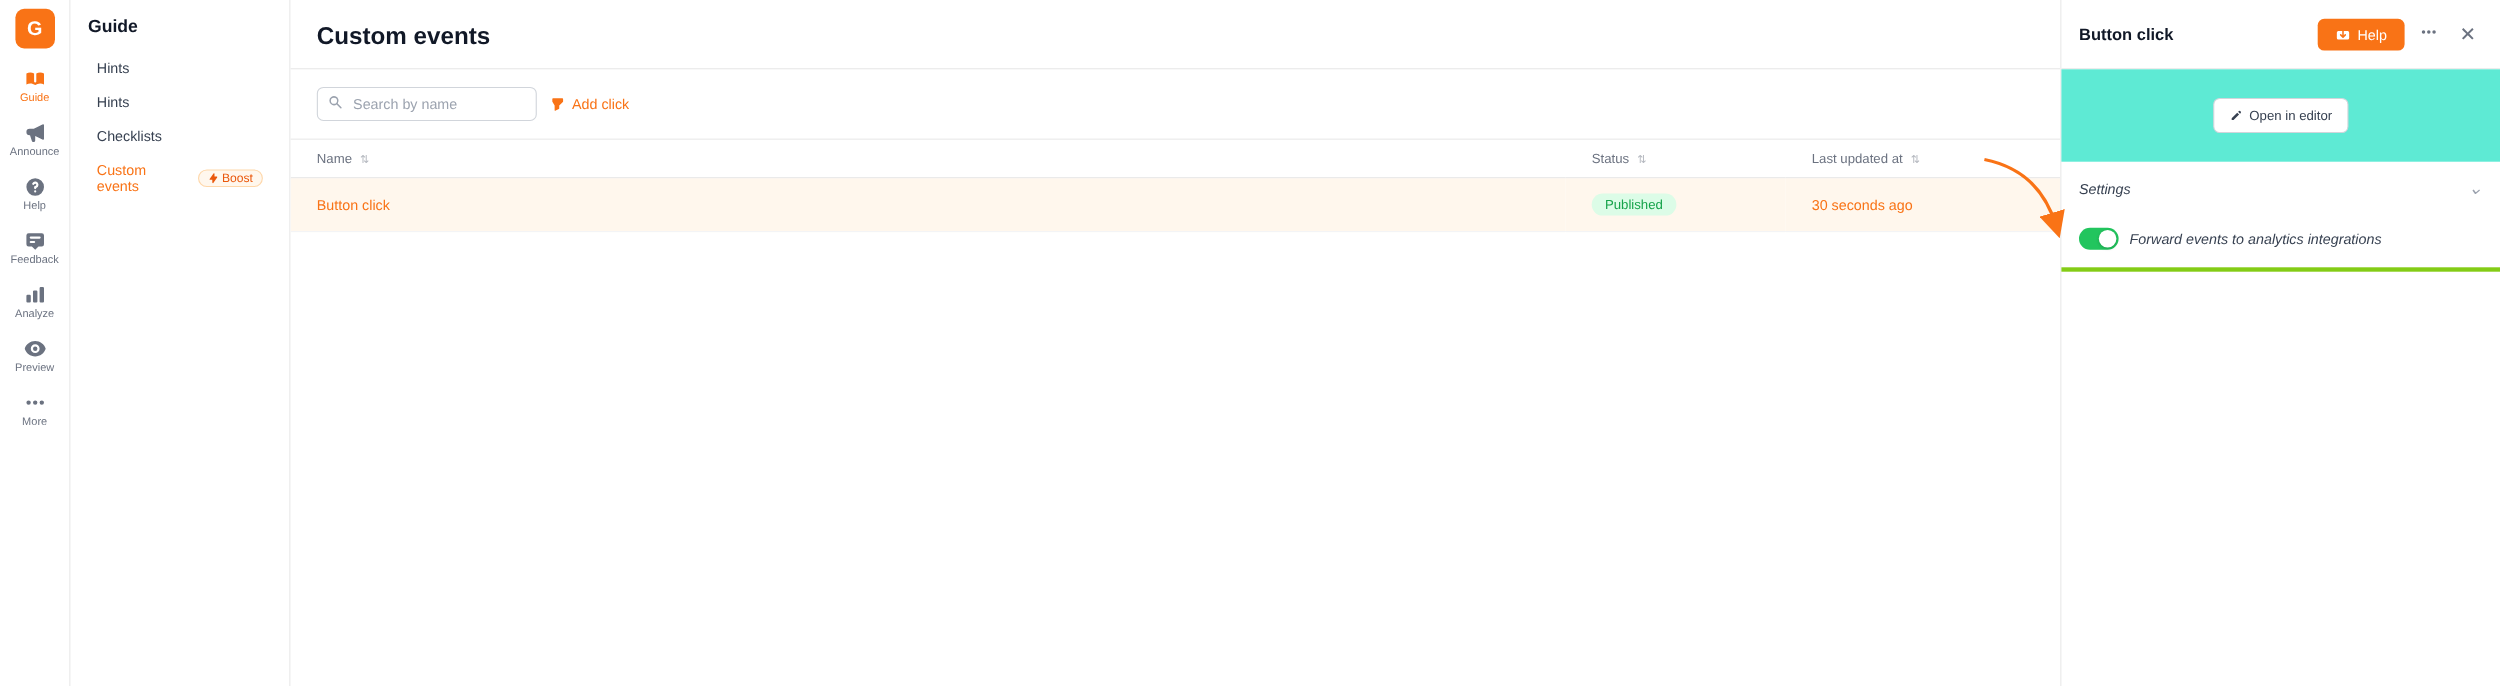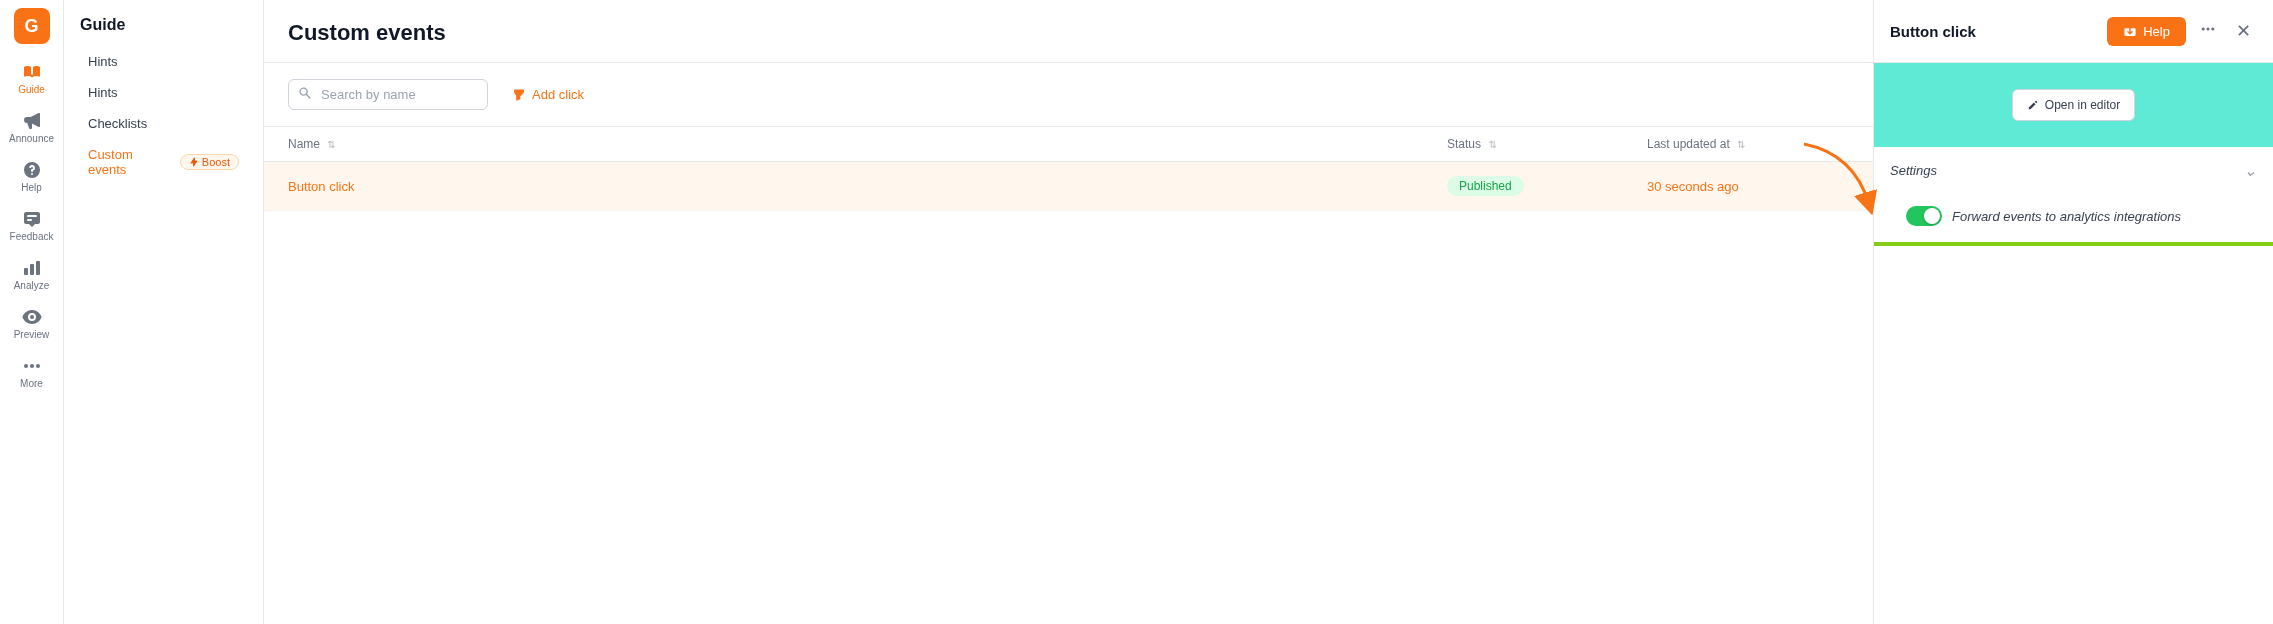--- a/index.html
+++ b/index.html
@@ -100,21 +100,20 @@
       border-bottom: 1px solid #e8e8e8;
     }
     .page-title {
       font-size: 22px;
       font-weight: 600;
       color: #111827;
     }
     .toolbar {
       display: flex;
       align-items: center;
-      gap: 12px;
       padding: 16px 24px;
       border-bottom: 1px solid #e8e8e8;
     }
     .search-input-wrapper {
       position: relative;
       display: flex;
       align-items: center;
     }
     .search-icon-wrap {
       position: absolute;
@@ -293,21 +292,20 @@
     }
 
     .settings-body {
       padding: 12px 16px 16px;
       position: relative;
     }
     .toggle-row {
       display: flex;
       align-items: center;
       gap: 10px;
-      margin-left: 16px;
     }
     .toggle {
       position: relative;
       width: 36px;
       height: 20px;
       flex-shrink: 0;
     }
     .toggle-track {
       width: 36px;
       height: 20px;

